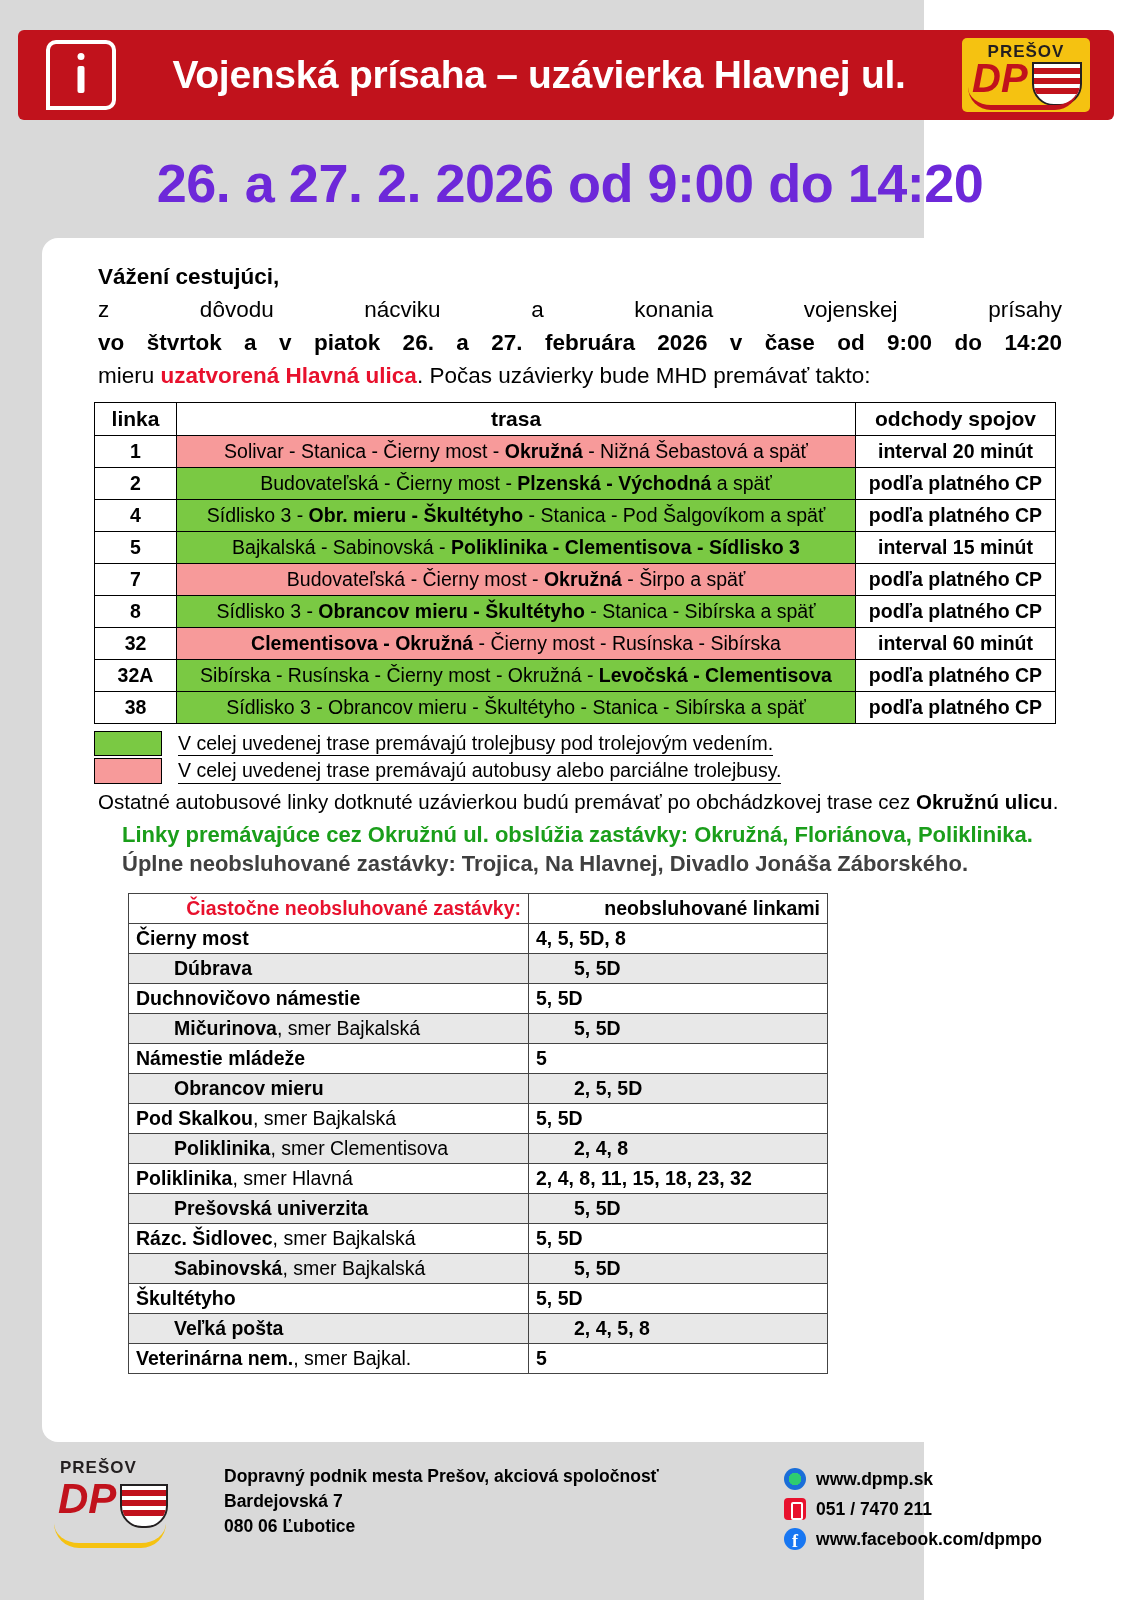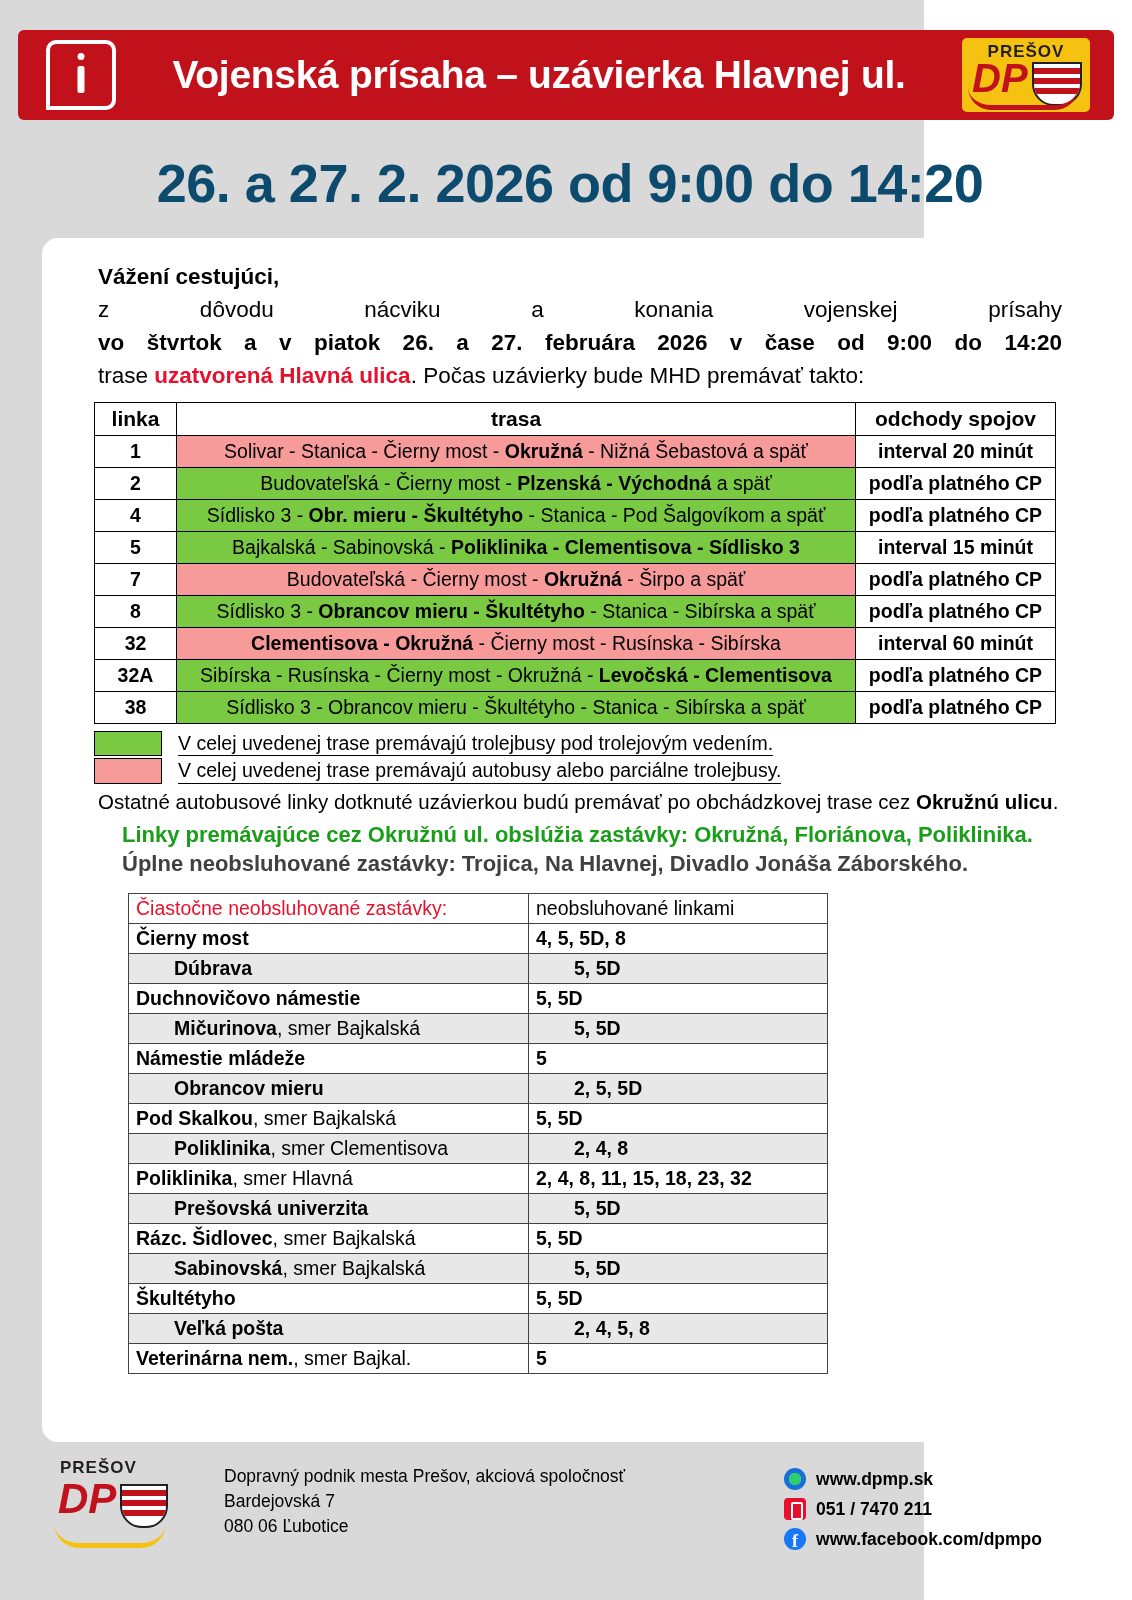--- a/index.html
+++ b/index.html
@@ -137,21 +137,21 @@
 
   
   .date-line {
     position: absolute;
     left: 40px;
     top: 152px;
     width: 1060px;
     text-align: center;
     font-size: 54px;
     font-weight: bold;
-    color: #0c4a6e;
+    color: #6d28d9;
     letter-spacing: -0.5px;
   }
 
   
   .card {
     position: absolute;
     left: 42px;
     top: 238px;
     width: 1048px;
     height: 1204px;
@@ -253,22 +253,22 @@
     table-layout: fixed;
   }
   table.stops th, table.stops td {
     border: 1px solid #444;
     font-size: 19.5px;
     padding: 3px 7px;
     box-sizing: border-box;
     vertical-align: middle;
   }
   table.stops th {
-    text-align: left;
-    font-weight: normal;
+    text-align: right;
+    font-weight: bold;
   }
   table.stops th.h1 { color: #e8112d; width: 400px; }
   table.stops th.h2 { color: #000; }
   table.stops td.stop { width: 400px; }
   table.stops td.stop b { font-weight: bold; }
   table.stops td.lines { font-weight: bold; }
   table.stops tr.alt td { background: #e8e8e8; padding-left: 45px; }
 
   
   .footer {
@@ -328,21 +328,21 @@
     width: 112px;
     height: 20px;
     border-bottom: 5px solid #f5c211;
     border-radius: 0 0 60px 60px;
   }
   .addr {
     position: absolute;
     left: 182px;
     top: 12px;
     font-size: 17.5px;
-    font-weight: normal;
+    font-weight: bold;
     line-height: 25px;
   }
   .contacts {
     position: absolute;
     right: 48px;
     top: 12px;
     text-align: left;
     font-size: 17.5px;
     font-weight: bold;
     line-height: 30px;
@@ -406,21 +406,21 @@
   </div>
 
   <div class="date-line">26. a 27. 2. 2026 od 9:00 do 14:20</div>
 
   <div class="card">
 
     <div class="intro">
       <p class="lead">Vážení cestujúci,</p>
       <p class="just">z dôvodu nácviku a konania vojenskej prísahy</p>
       <p class="just bold">vo štvrtok a v piatok 26. a 27. februára 2026 v čase od 9:00 do 14:20</p>
-      <p class="line3"><span>trase </span><span class="red-bold">uzatvorená Hlavná ulica</span><span>. Počas uzávierky bude MHD premávať takto:</span></p>
+      <p class="line3"><span>mieru </span><span class="red-bold">uzatvorená Hlavná ulica</span><span>. Počas uzávierky bude MHD premávať takto:</span></p>
     </div>
 
     <table class="routes">
       <thead>
         <tr>
           <th class="col-linka">linka</th>
           <th class="col-trasa">trasa</th>
           <th class="col-odchody">odchody spojov</th>
         </tr>
       </thead>

